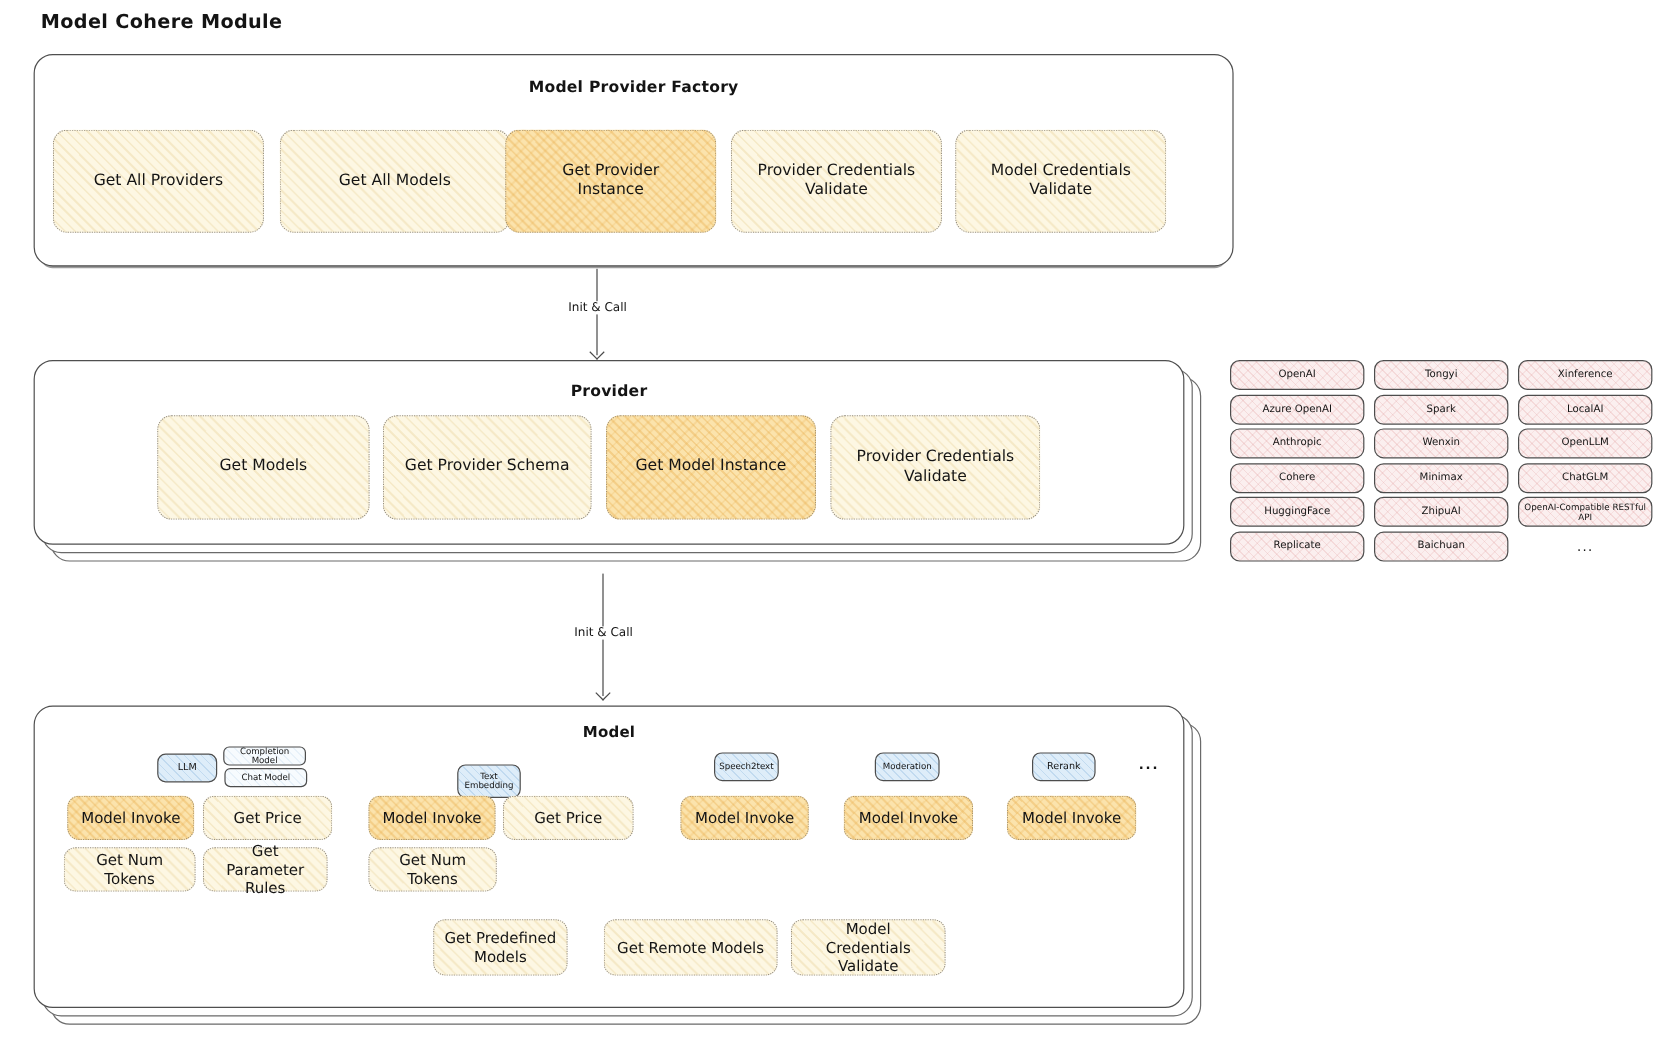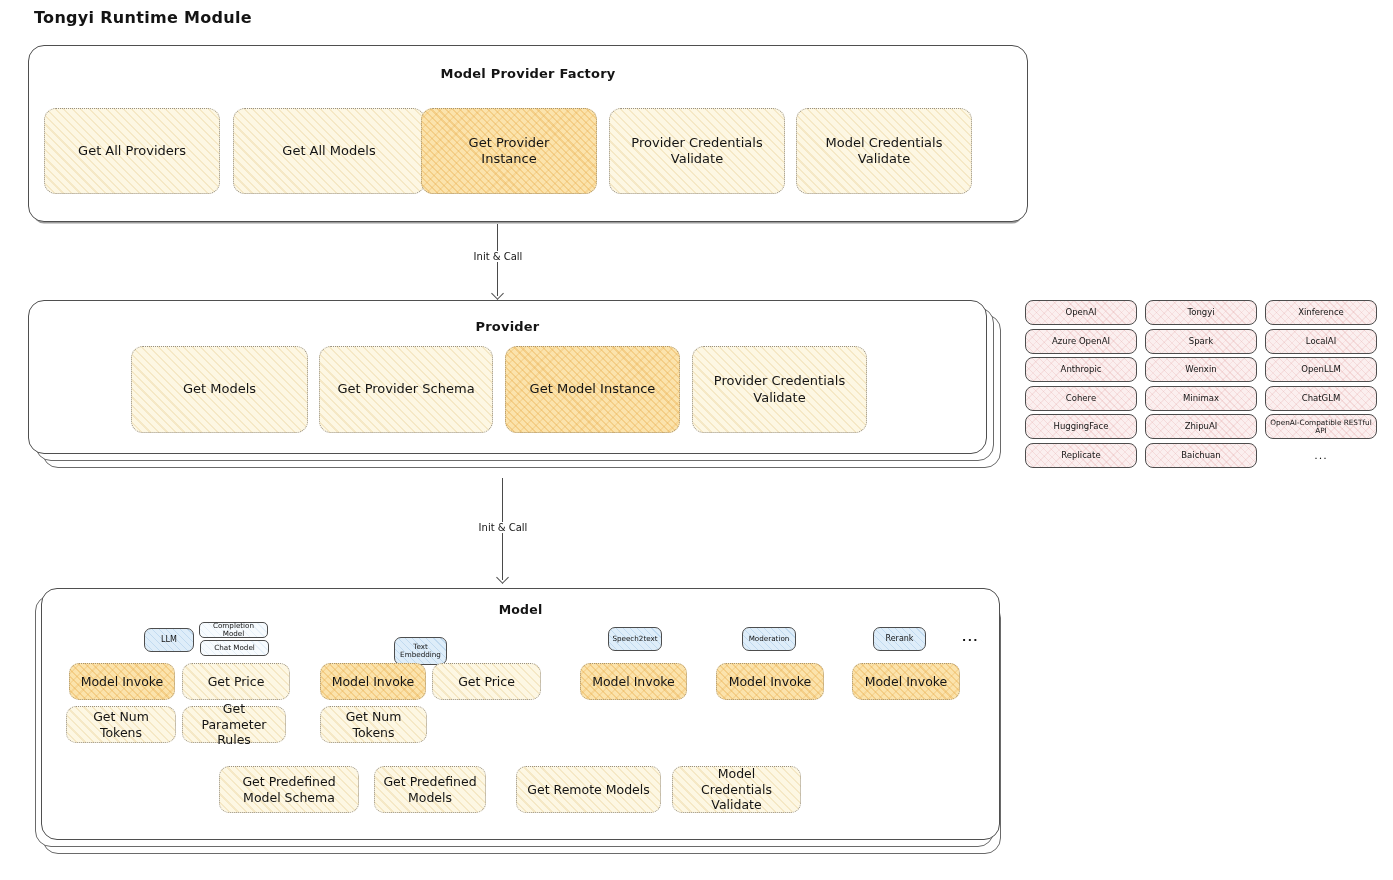--- a/index.html
+++ b/index.html
@@ -89,21 +89,21 @@
     position:absolute; transform:translateX(-50%);
     background:#fff; font-size:10px; padding:0 4px; white-space:nowrap; z-index:4;
   }
   .factory-extra { box-shadow:0 7px 0 -5.4px #9c9c9c; }
 </style>
 </head>
 <body>
 
 <div class="canvas">
 
-  <div class="page-title">Tongyi Runtime Module</div>
+  <div class="page-title">Model Cohere Module</div>
 
   <div class="section factory-extra" style="left:28px; top:45px; width:957px; height:175px;padding-left:41px;">
     <div class="section-title" style="top:20px;">Model Provider Factory</div>
     <div class="fn" style="left:15px; top:62px; width:176px; height:86px;">Get All Providers</div>
     <div class="fn" style="left:204px; top:62px; width:192px; height:86px;">Get All Models</div>
     <div class="fn hl" style="left:392px; top:62px; width:176px; height:86px; padding:2px 34px;">Get Provider Instance</div>
     <div class="fn" style="left:580px; top:62px; width:176px; height:86px;">Provider Credentials Validate</div>
     <div class="fn" style="left:767px; top:62px; width:176px; height:86px;">Model Credentials Validate</div>
   </div>
 
@@ -139,21 +139,21 @@
     <div class="pill">Replicate</div>
     <div class="pill">Baichuan</div>
     <div class="pill-more">...</div>
   </div>
 
   <div class="arrow" style="left:502px; top:478px; height:102px;"></div>
   <div class="arrow-label" style="left:503px; top:522px;">Init &amp; Call</div>
 
   <div class="stack-layer" style="left:42px; top:602px; width:957px; height:250px; z-index:1;"></div>
   <div class="stack-layer" style="left:35px; top:595px; width:957px; height:250px; z-index:2;"></div>
-  <div class="section" style="left:28px; top:588px; width:957px; height:250px;margin-left:13px;">
+  <div class="section" style="left:28px; top:588px; width:957px; height:250px;">
     <div class="section-title" style="top:13px; font-size:12.5px;">Model</div>
 
     <div class="tag" style="left:102px; top:39px; width:50px; height:24px;">LLM</div>
     <div class="tag sub" style="left:157px; top:33px; width:69px; height:16px;">Completion Model</div>
     <div class="tag sub" style="left:158px; top:51px; width:69px; height:16px;">Chat Model</div>
     <div class="tag" style="left:352px; top:48px; width:53px; height:28px; font-size:7.2px;">Text Embedding</div>
     <div class="tag" style="left:566px; top:38px; width:54px; height:24px; font-size:7.2px;">Speech2text</div>
     <div class="tag" style="left:700px; top:38px; width:54px; height:24px; font-size:7.2px;">Moderation</div>
     <div class="tag" style="left:831px; top:38px; width:53px; height:24px;">Rerank</div>
     <div class="dots" style="left:920px; top:42px;">...</div>
@@ -163,19 +163,18 @@
     <div class="fn hl sm" style="left:278px; top:74px; width:106px; height:37px;">Model Invoke</div>
     <div class="fn sm" style="left:390px; top:74px; width:109px; height:37px;">Get Price</div>
     <div class="fn hl sm" style="left:538px; top:74px; width:107px; height:37px;">Model Invoke</div>
     <div class="fn hl sm" style="left:674px; top:74px; width:108px; height:37px;">Model Invoke</div>
     <div class="fn hl sm" style="left:810px; top:74px; width:108px; height:37px;">Model Invoke</div>
 
     <div class="fn sm" style="left:24px; top:117px; width:110px; height:37px;">Get Num Tokens</div>
     <div class="fn sm" style="left:140px; top:117px; width:104px; height:37px;">Get Parameter Rules</div>
     <div class="fn sm" style="left:278px; top:117px; width:107px; height:37px;">Get Num Tokens</div>
 
-    <div class="fn sm" style="left:177px; top:177px; width:140px; height:47px;">Get Predefined Model Schema</div>
     <div class="fn sm" style="left:332px; top:177px; width:112px; height:47px;">Get Predefined Models</div>
     <div class="fn sm" style="left:474px; top:177px; width:145px; height:47px;">Get Remote Models</div>
     <div class="fn sm" style="left:630px; top:177px; width:129px; height:47px;">Model Credentials Validate</div>
   </div>
 
 </div>
 
 </body></html>

